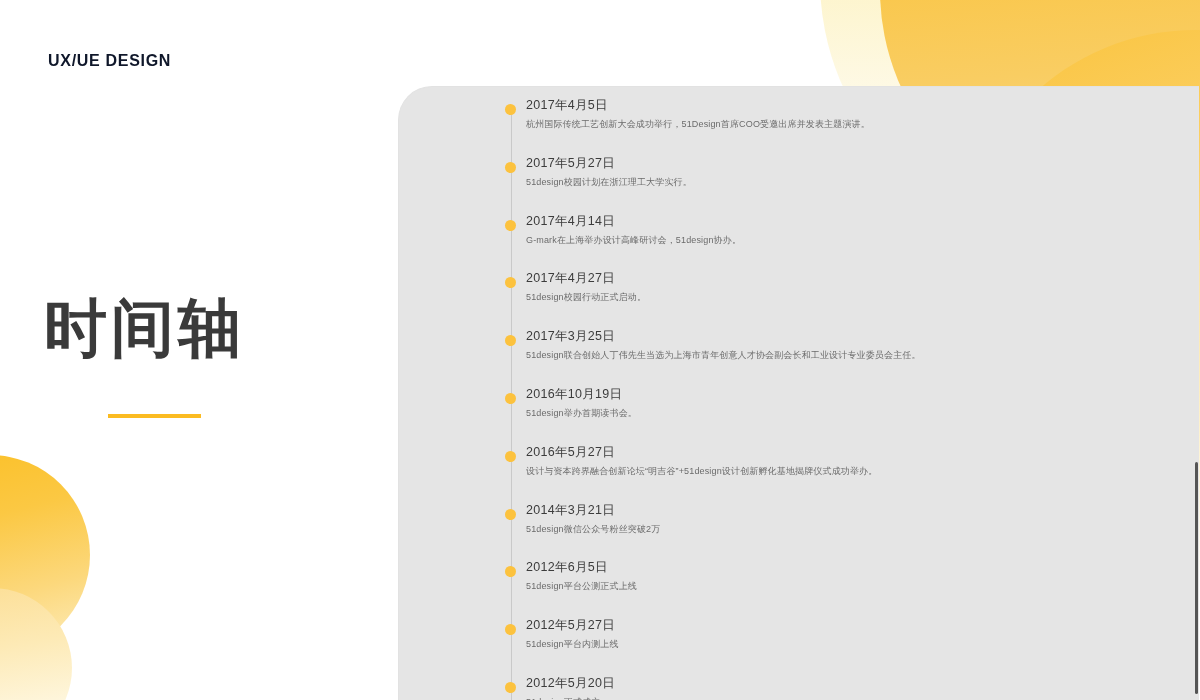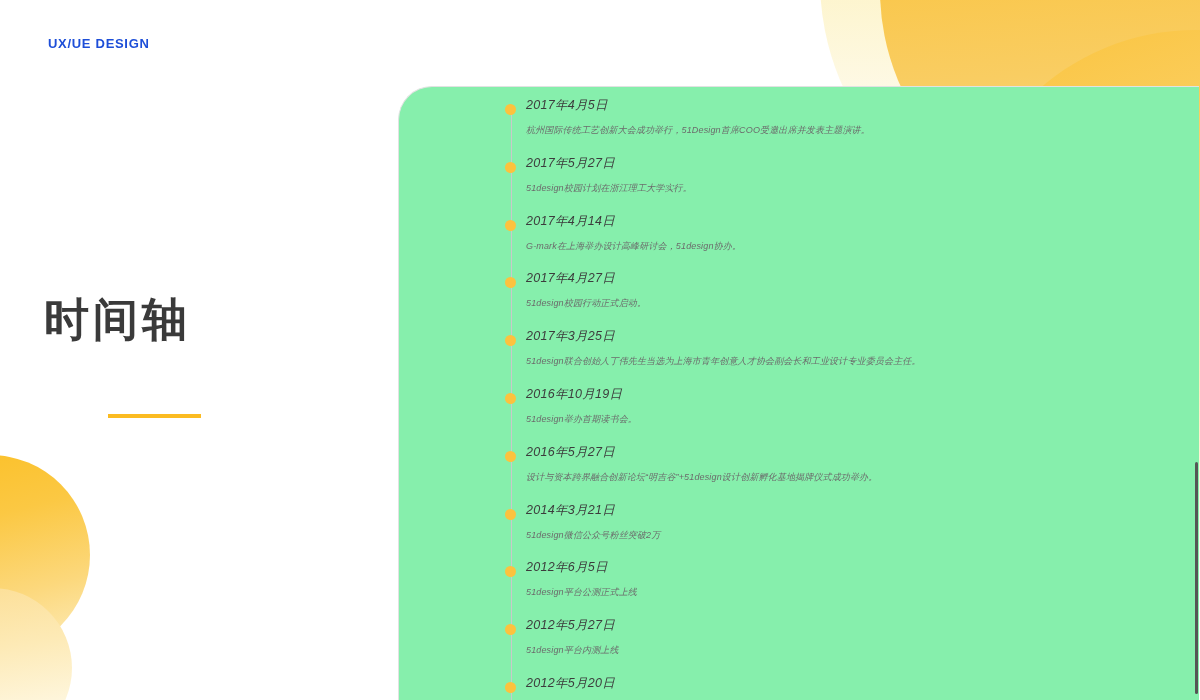--- a/index.html
+++ b/index.html
@@ -74,25 +74,25 @@
     height: 160px;
     left: -88px;
     top: 588px;
     background: linear-gradient(170deg, #fcdd92 0%, #fdeab6 40%, #fef6dd 75%, #ffffff 100%);
   }
 
   
   .brand {
     position: absolute;
     left: 48px;
-    top: 36px;
-    font-size: 13px;
+    top: 52px;
+    font-size: 16px;
     font-weight: bold;
     letter-spacing: 0.7px;
-    color: #1d4ed8;
+    color: #0f172a;
   }
 
   .title-block {
     position: absolute;
     left: 44px;
     top: 268px;
     width: 330px;
     height: 170px;
   }
   .title-ghost {
@@ -103,21 +103,21 @@
     font-weight: bold;
     letter-spacing: 9px;
     color: #efefef;
     line-height: 1;
     user-select: none;
   }
   .title-main {
     position: absolute;
     left: 0px;
     top: 29px;
-    font-size: 45px;
+    font-size: 63px;
     font-weight: bold;
     letter-spacing: 4px;
     color: #3a3a3a;
     line-height: 1;
   }
   .title-rule {
     position: absolute;
     left: 64px;
     top: 146px;
     width: 93px;
@@ -125,26 +125,25 @@
     background: #fbbb21;
   }
 
   
   .card {
     position: absolute;
     left: 398px;
     top: 86px;
     width: 800px;
     height: 614px;
-    background: #86efac;
+    background: #e5e5e5;
     border-top: 1px solid #e2e2e2;
     border-left: 1px solid #e2e2e2;
     border-top-left-radius: 34px;
     overflow: hidden;
-    font-style: italic;
   }
 
   .timeline {
     position: absolute;
     left: 0;
     top: 0;
     width: 800px;
     height: 614px;
   }
 
@@ -180,21 +179,21 @@
     top: -4px;
     font-size: 12.5px;
     color: #3c3c3c;
     letter-spacing: 0.3px;
     white-space: nowrap;
   }
 
   .tl-desc {
     position: absolute;
     left: 127px;
-    top: 23px;
+    top: 17px;
     font-size: 9px;
     color: #6b6b6b;
     letter-spacing: 0.15px;
     white-space: nowrap;
   }
 
   
   .scrollbar-track {
     position: absolute;
     right: 0;

